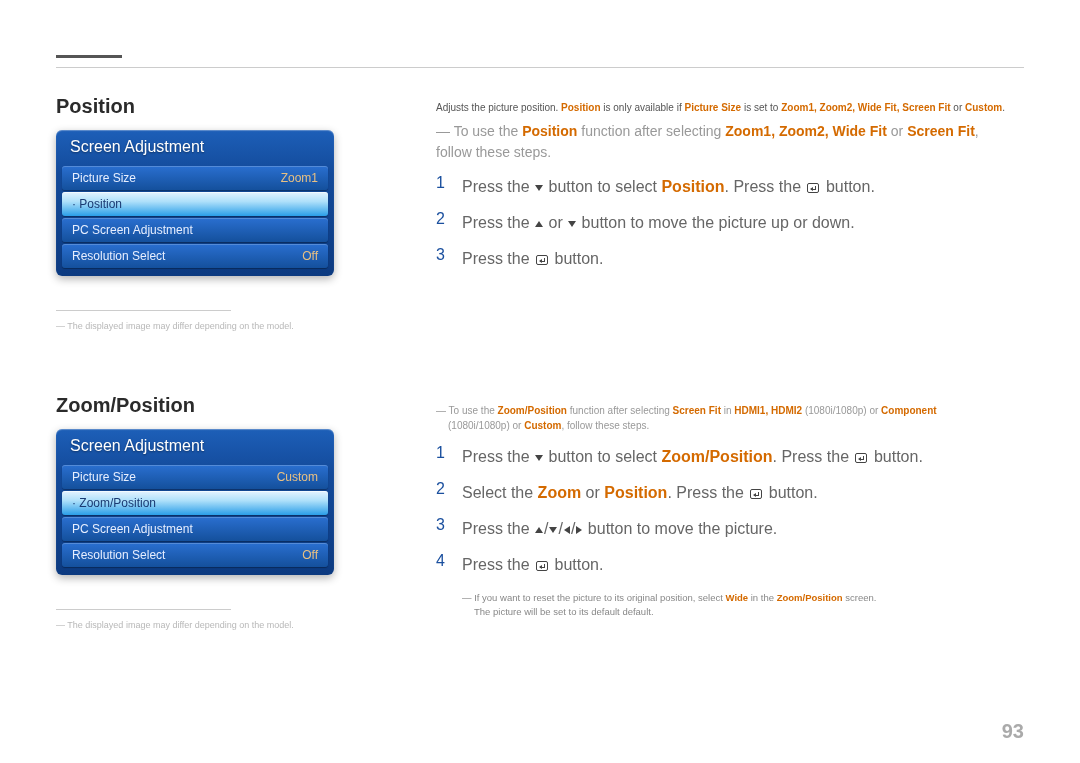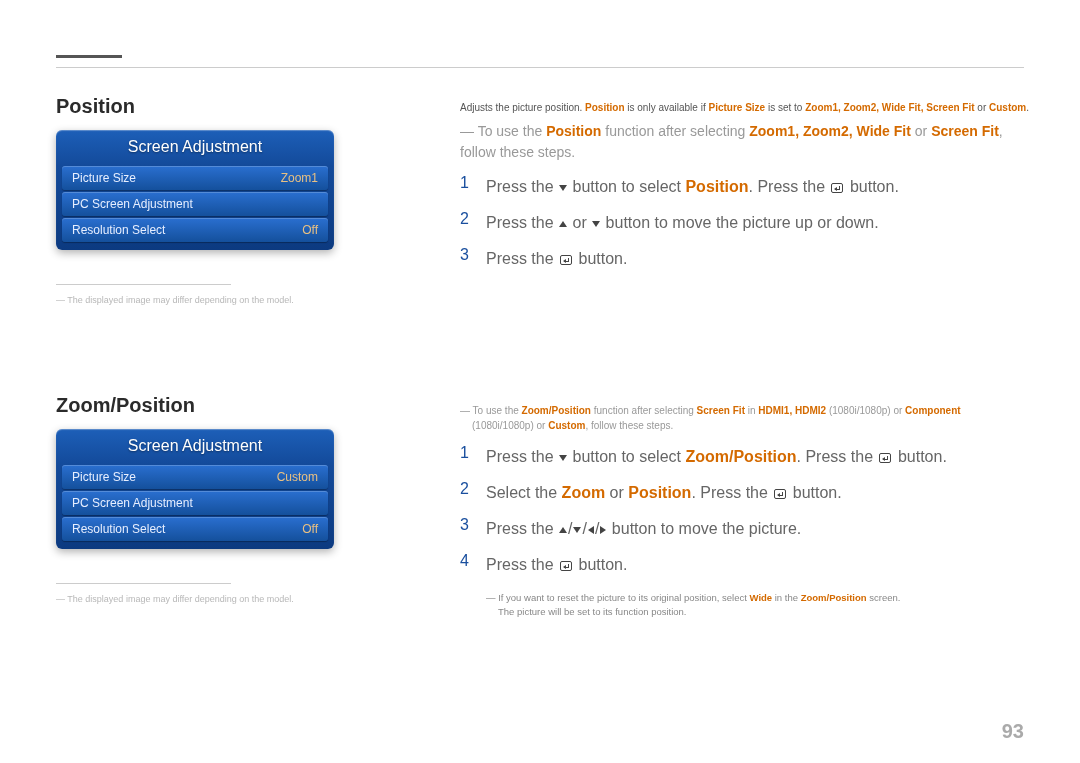--- a/index.html
+++ b/index.html
@@ -37,21 +37,21 @@
   .left-col {
     position: absolute;
     left: 56px;
     width: 280px;
   }
   #sec1-left { top: 95px; }
   #sec2-left { top: 394px; }
 
   .right-col {
     position: absolute;
-    left: 460px;
+    left: 436px;
     width: 570px;
     font-size: 10px;
     color: #666;
     line-height: 1.5;
   }
   #sec1-right { top: 100px; }
   #sec2-right { top: 403px; }
 
   .menu-card {
     width: 278px;
@@ -60,21 +60,20 @@
     box-shadow: 0 3px 8px rgba(0,0,0,.3), inset 0 1px 1px rgba(255,255,255,.3);
     overflow: hidden;
     padding-bottom: 6px;
   }
   .menu-title {
     color: #fff;
     font-size: 16px;
     font-weight: 400;
     padding: 8px 14px 10px;
     text-shadow: 0 1px 2px rgba(0,0,0,.4);
-    text-align: center;
   }
   .menu-row {
     margin: 0 6px 2px;
     border-radius: 3px;
     display: flex;
     justify-content: space-between;
     align-items: center;
     padding: 5px 10px;
     font-size: 12px;
     color: #e6eeff;
@@ -185,20 +184,23 @@
 <div class="top-rule"></div>
 
 <div id="sec1-left" class="left-col">
   <div class="section-title">Position</div>
   <div class="menu-card">
     <div class="menu-title">Screen Adjustment</div>
     <div class="menu-row">
       <span>Picture Size</span>
       <span class="val">Zoom1</span>
     </div>
+    <div class="menu-row selected">
+      <span>· Position</span>
+    </div>
     <div class="menu-row">
       <span>PC Screen Adjustment</span>
     </div>
     <div class="menu-row">
       <span>Resolution Select</span>
       <span class="val">Off</span>
     </div>
   </div>
   <div class="footnote-rule"></div>
   <div class="footnote">The displayed image may differ depending on the model.</div>
@@ -225,20 +227,23 @@
 </div>
 
 <div id="sec2-left" class="left-col">
   <div class="section-title">Zoom/Position</div>
   <div class="menu-card">
     <div class="menu-title">Screen Adjustment</div>
     <div class="menu-row">
       <span>Picture Size</span>
       <span class="val">Custom</span>
     </div>
+    <div class="menu-row selected">
+      <span>· Zoom/Position</span>
+    </div>
     <div class="menu-row">
       <span>PC Screen Adjustment</span>
     </div>
     <div class="menu-row">
       <span>Resolution Select</span>
       <span class="val">Off</span>
     </div>
   </div>
   <div class="footnote-rule"></div>
   <div class="footnote">The displayed image may differ depending on the model.</div>
@@ -257,17 +262,17 @@
     </li>
     <li>
       <span>Press the </span><span class="icon-tri-up"></span>/<span class="icon-tri-down"></span>/<span class="icon-tri-left"></span>/<span class="icon-tri-right"></span><span> button to move the picture.</span>
     </li>
     <li>
       <span>Press the </span><span class="icon-enter"></span><span> button.</span>
     </li>
   </ol>
   <div class="sub-note">
     <span class="dash"></span><span>If you want to reset the picture to its original position, select </span><span class="orange">Wide</span><span> in the </span><span class="orange">Zoom/Position</span><span> screen.</span><br>
-    <span style="padding-left:12px;">The picture will be set to its function position.</span>
+    <span style="padding-left:12px;">The picture will be set to its default default.</span>
   </div>
 </div>
 
 <div class="page-num">93</div>
 
 </body></html>

